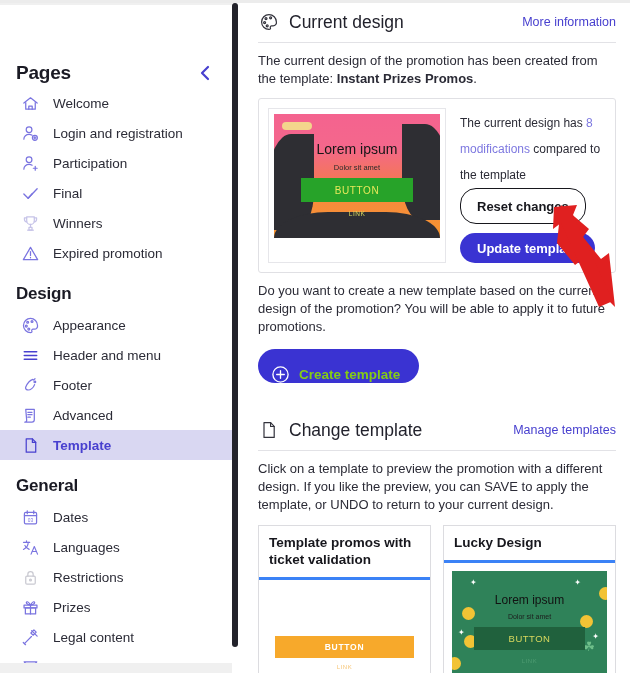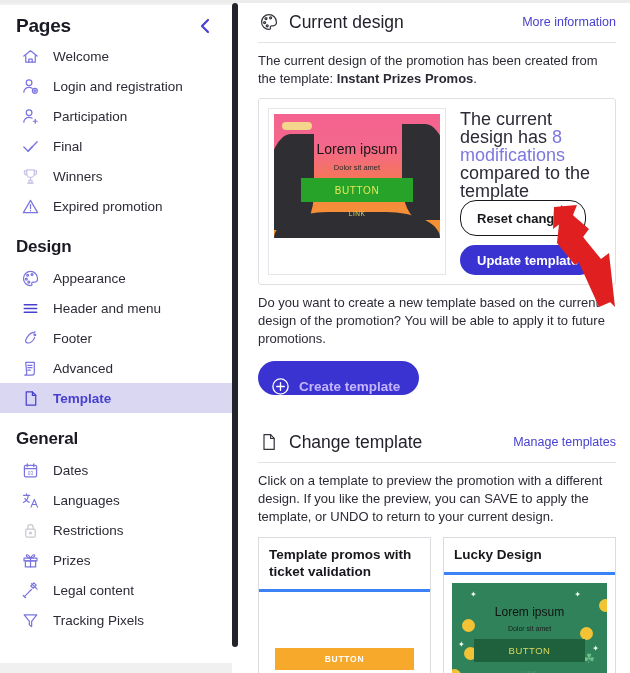--- a/index.html
+++ b/index.html
@@ -24,20 +24,21 @@
     background: #ffffff;
     overflow: hidden;
     position: relative;
     flex: 0 0 232px;
   }
   .side-head {
     display: flex;
     align-items: center;
     justify-content: space-between;
     padding: 10px 16px 4px 16px;
+    margin-top: 47px;
   }
   .side-head h2 {
     font-size: 19px;
     font-weight: bold;
     color: #1a1a24;
     letter-spacing: -0.2px;
   }
   .collapse-btn {
     width: 22px; height: 22px;
     display: flex; align-items: center; justify-content: center;
@@ -176,21 +177,21 @@
     position: absolute; top: 96px; left: 0; right: 0;
     text-align: center; font-size: 6.5px; color: #d9d95e; letter-spacing: 0.5px;
   }
   .palm {
     position: absolute;
     width: 46px; height: 96px;
     background: #2e2e33;
   }
   .design-right { flex: 1; padding-top: 2px; }
   .design-right p {
-    font-size: 18px; line-height: 18px; color: #2b2b36;
+    font-size: 12px; line-height: 26px; color: #2b2b36;
   }
   .mods-link { color: #7d78e0; }
   .btn-outline {
     margin-top: 0;
     display: inline-flex;
     align-items: center; justify-content: center;
     height: 16px;
     padding: 17px 16px;
     border: 1px solid #17171d;
     border-radius: 16px;
@@ -219,21 +220,21 @@
     display: inline-flex;
     align-items: center;
     gap: 9px;
     height: 34px;
     padding: 16px 19px 0 12px;
     border: none;
     border-radius: 18px;
     background: #3a33d2;
     font-size: 13.5px;
     font-weight: bold;
-    color: #c4b5fd;
+    color: #84cc16;
     cursor: pointer;
   }
   .btn-create .plus { width: 20px; height: 20px; display:flex; align-items:center; justify-content:center;}
 
   .section2 { margin-top: 20px; }
 
   
   .tpl-grid {
     display: flex;
     gap: 12px;

